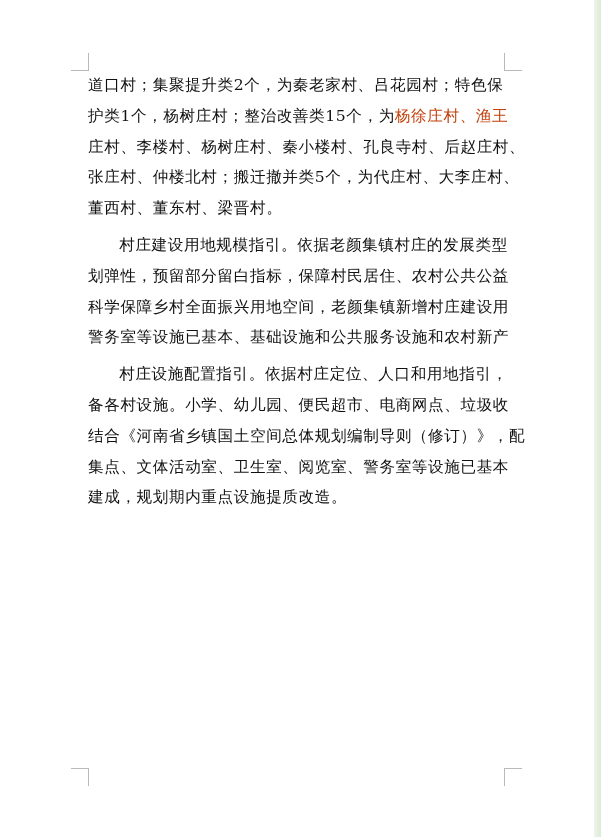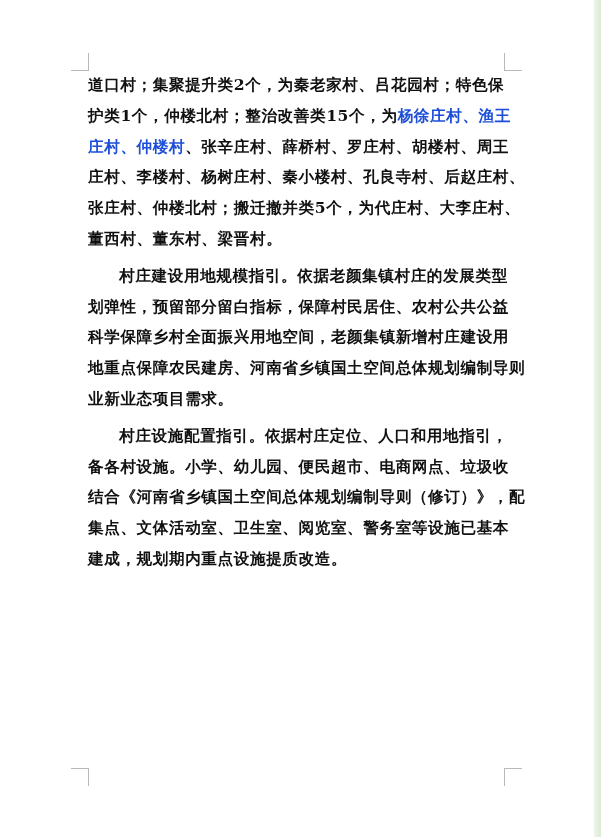--- a/index.html
+++ b/index.html
@@ -17,47 +17,45 @@
     .c-tl { left: 71px; top: 53px; border-right-width: 1px; border-bottom-width: 1px; }
     .c-tr { left: 504px; top: 53px; border-left-width: 1px; border-bottom-width: 1px; }
     .c-bl { left: 71px; top: 768px; border-right-width: 1px; border-top-width: 1px; }
     .c-br { left: 504px; top: 768px; border-left-width: 1px; border-top-width: 1px; }
     .text-body {
       position: absolute; left: 88px; top: 70px; width: 420px;
       font-size: 15.6px; line-height: 30.8px; color: #111;
       letter-spacing: 0.6px;
     }
     .para { margin: 0; text-align: justify; }
-    .line { display: block; white-space: nowrap; font-weight: bold; }
-    .hl { color: #1d4ed8; }
+    .line { display: block; white-space: nowrap; }
+    .hl { color: #c2410c; }
   </style>
 </head>
 <body>
 
 <div class="page">
   <div class="corner c-tl"></div>
   <div class="corner c-tr"></div>
   <div class="corner c-bl"></div>
   <div class="corner c-br"></div>
 
   <div class="text-body">
     <p class="para">
       <span class="line">道口村；集聚提升类2个，为秦老家村、吕花园村；特色保</span>
-      <span class="line"><span>护类1个，仲楼北村；整治改善类15个，为</span><span class="hl">杨徐庄村、渔王</span></span>
-      <span class="line"><span class="hl">庄村、仲楼村</span><span>、张辛庄村、薛桥村、罗庄村、胡楼村、周王</span></span>
+      <span class="line"><span>护类1个，杨树庄村；整治改善类15个，为</span><span class="hl">杨徐庄村、渔王</span></span>
       <span class="line">庄村、李楼村、杨树庄村、秦小楼村、孔良寺村、后赵庄村、</span>
       <span class="line">张庄村、仲楼北村；搬迁撤并类5个，为代庄村、大李庄村、</span>
       <span class="line">董西村、董东村、梁晋村。</span>
     </p>
     <p class="para" style="margin-top:6px">
       <span class="line" style="padding-left:2em">村庄建设用地规模指引。依据老颜集镇村庄的发展类型</span>
       <span class="line">划弹性，预留部分留白指标，保障村民居住、农村公共公益</span>
       <span class="line">科学保障乡村全面振兴用地空间，老颜集镇新增村庄建设用</span>
-      <span class="line">地重点保障农民建房、河南省乡镇国土空间总体规划编制导则</span>
-      <span class="line">业新业态项目需求。</span>
+      <span class="line">警务室等设施已基本、基础设施和公共服务设施和农村新产</span>
     </p>
     <p class="para" style="margin-top:6px">
       <span class="line" style="padding-left:2em">村庄设施配置指引。依据村庄定位、人口和用地指引，</span>
       <span class="line">备各村设施。小学、幼儿园、便民超市、电商网点、垃圾收</span>
       <span class="line">结合《河南省乡镇国土空间总体规划编制导则（修订）》，配</span>
       <span class="line">集点、文体活动室、卫生室、阅览室、警务室等设施已基本</span>
       <span class="line">建成，规划期内重点设施提质改造。</span>
     </p>
   </div>
 </div>

